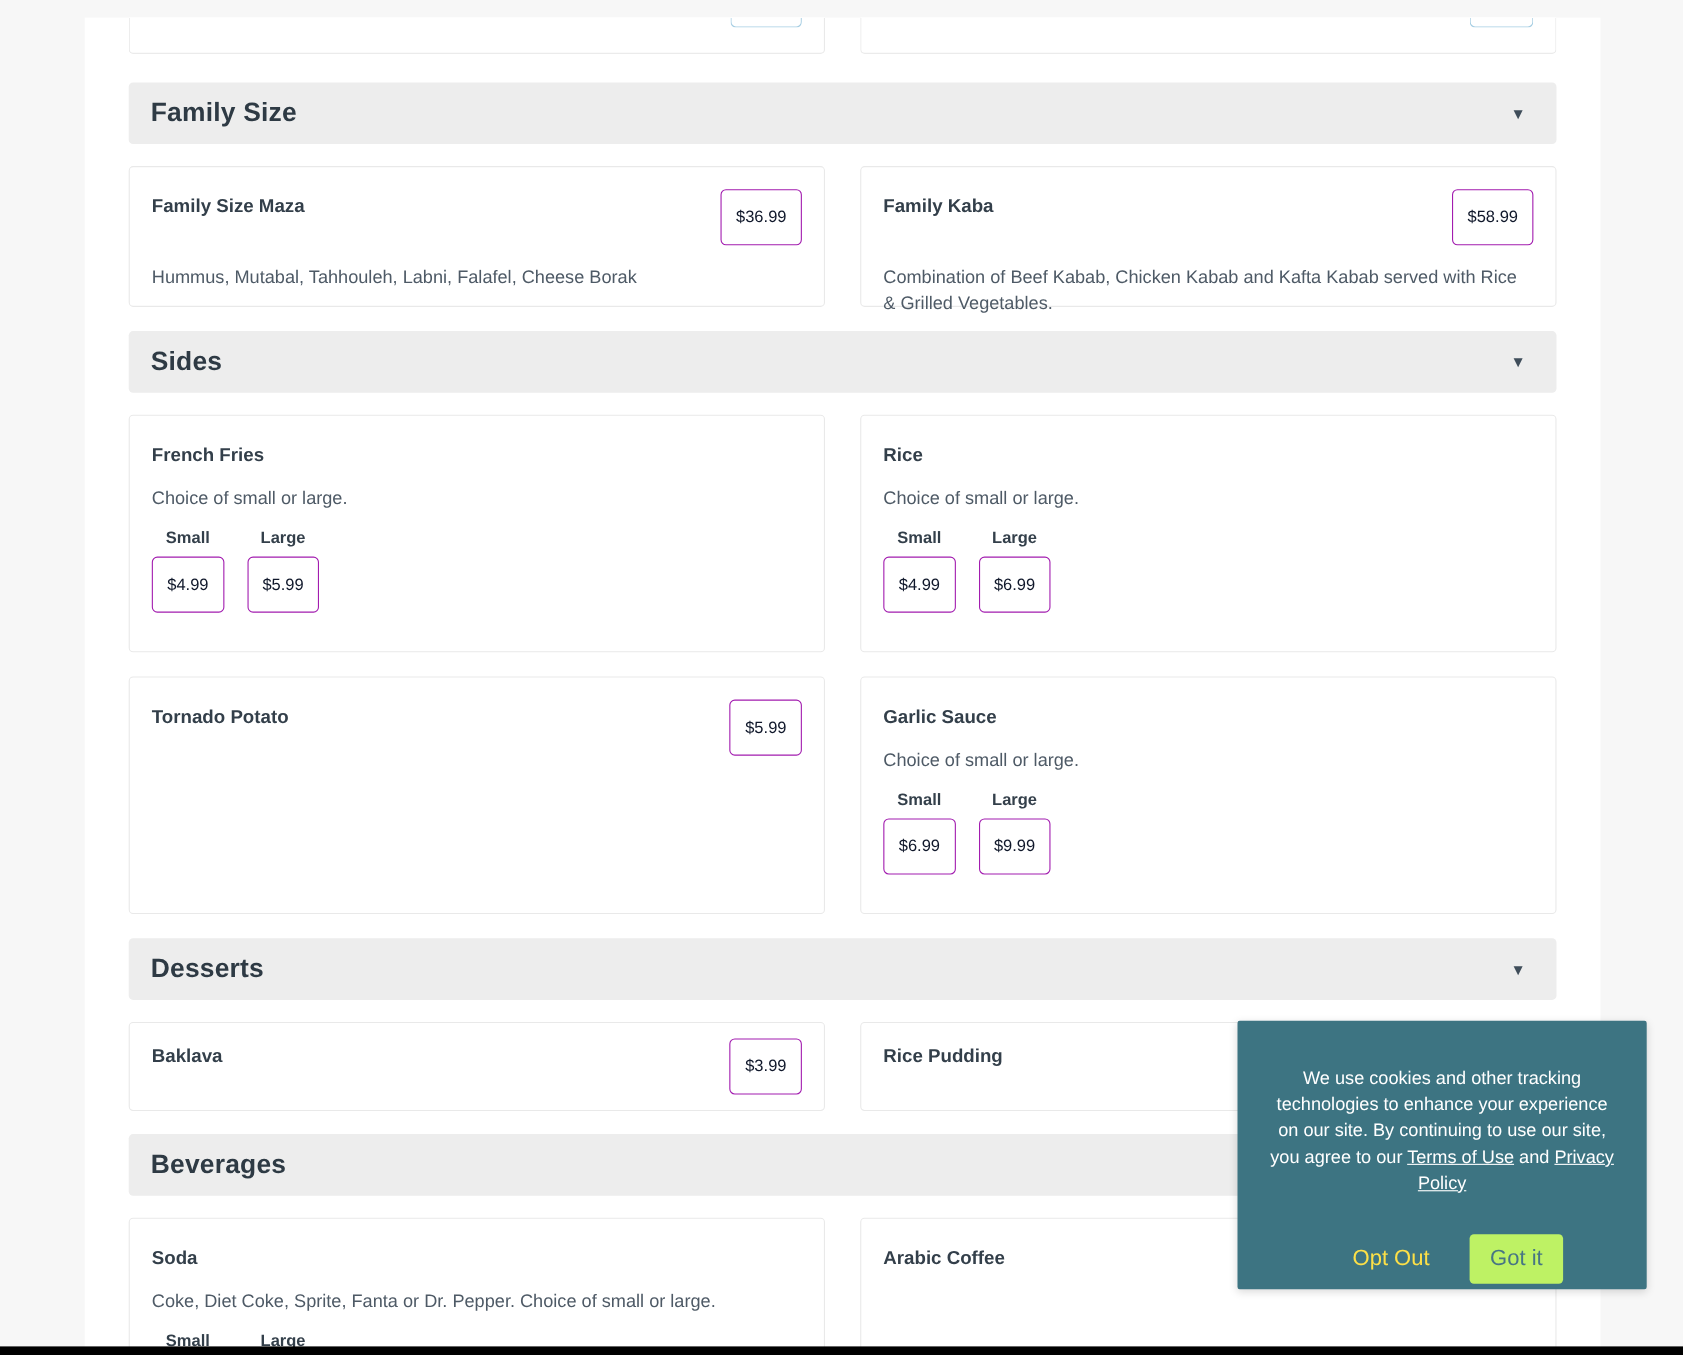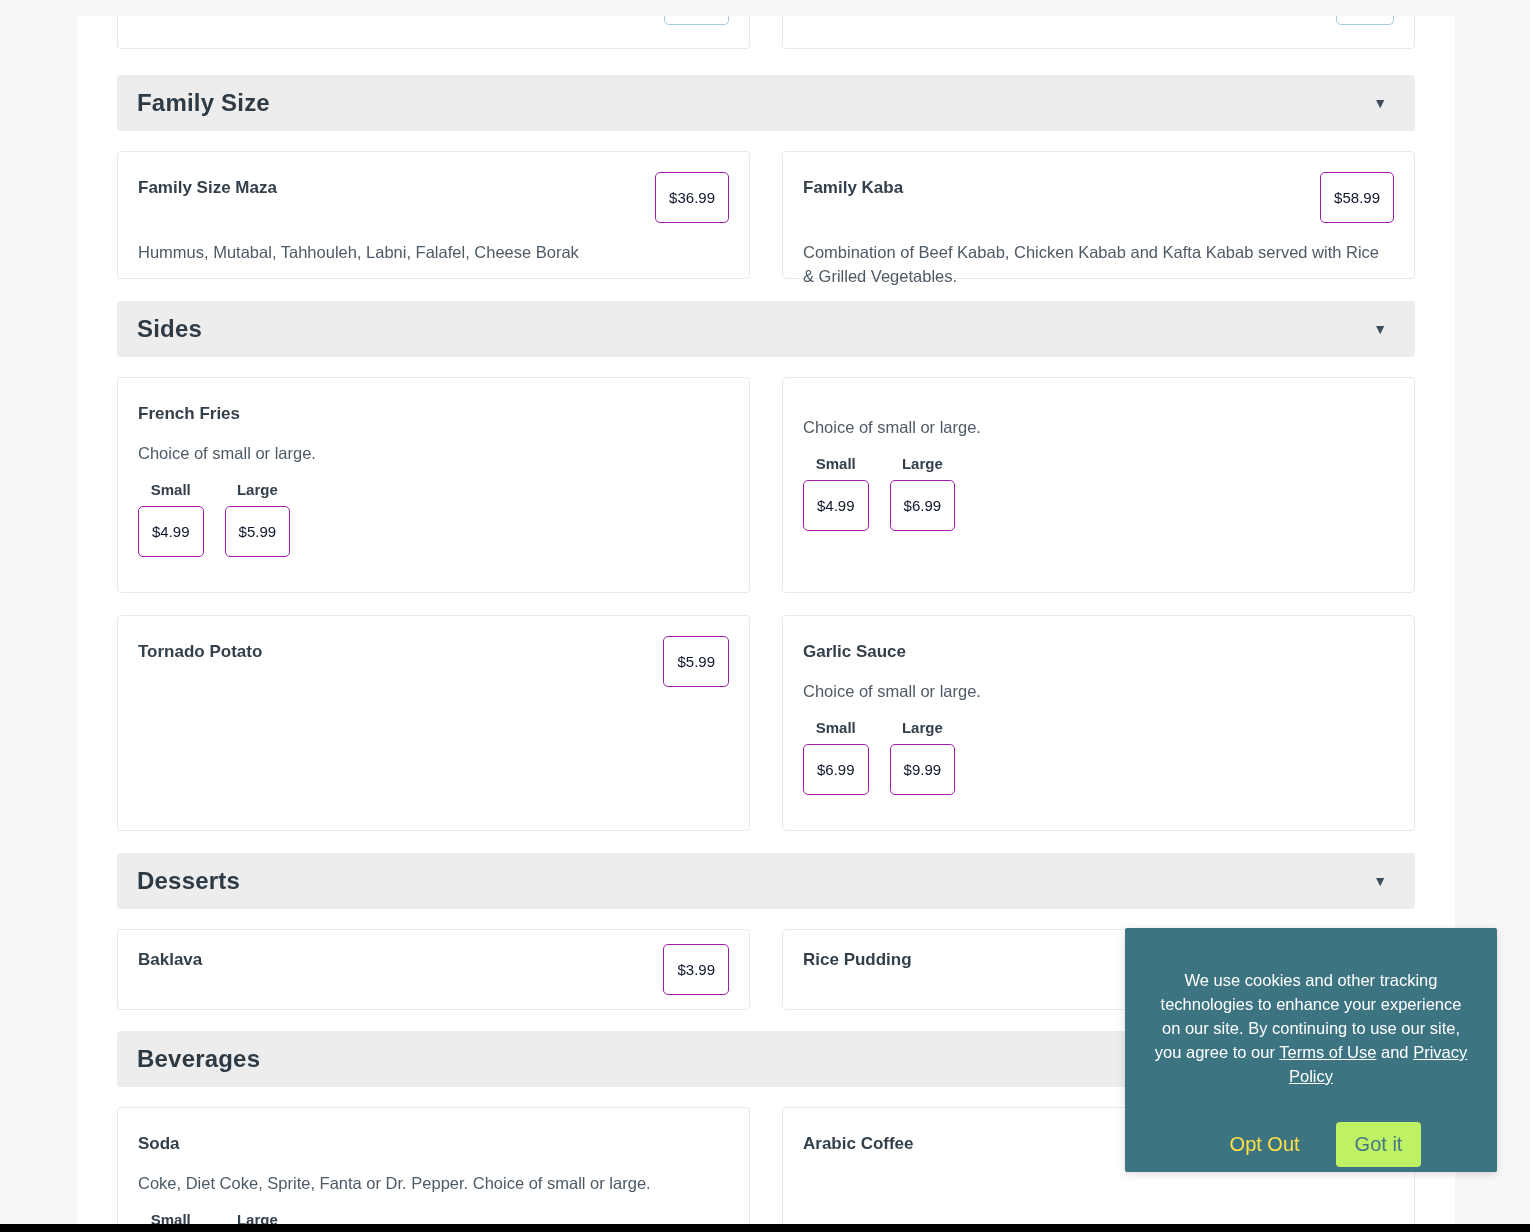--- a/index.html
+++ b/index.html
@@ -149,20 +149,23 @@
             <span class="size-label">Small</span>
             <button class="price-btn">$4.99</button>
           </div>
           <div class="size-col">
             <span class="size-label">Large</span>
             <button class="price-btn">$5.99</button>
           </div>
         </div>
       </div>
       <div class="card h-188">
+        <div class="title-row">
+          <span class="item-title">Rice</span>
+        </div>
         <div class="item-desc">Choice of small or large.</div>
         <div class="sizes">
           <div class="size-col">
             <span class="size-label">Small</span>
             <button class="price-btn">$4.99</button>
           </div>
           <div class="size-col">
             <span class="size-label">Large</span>
             <button class="price-btn">$6.99</button>
           </div>

